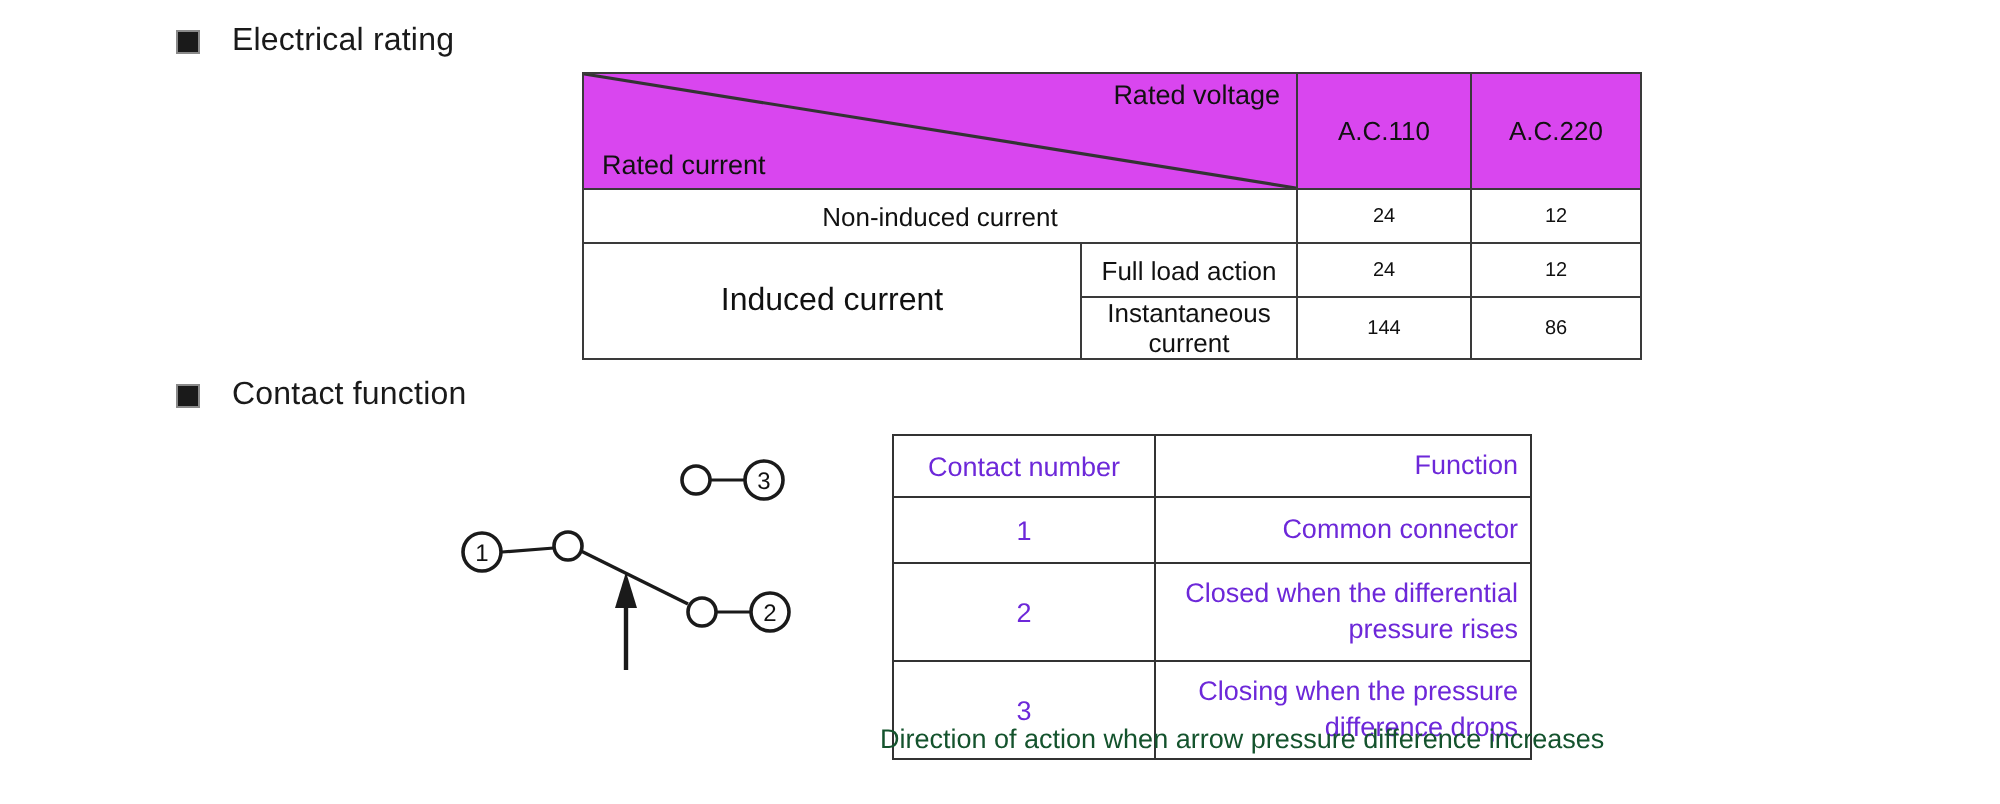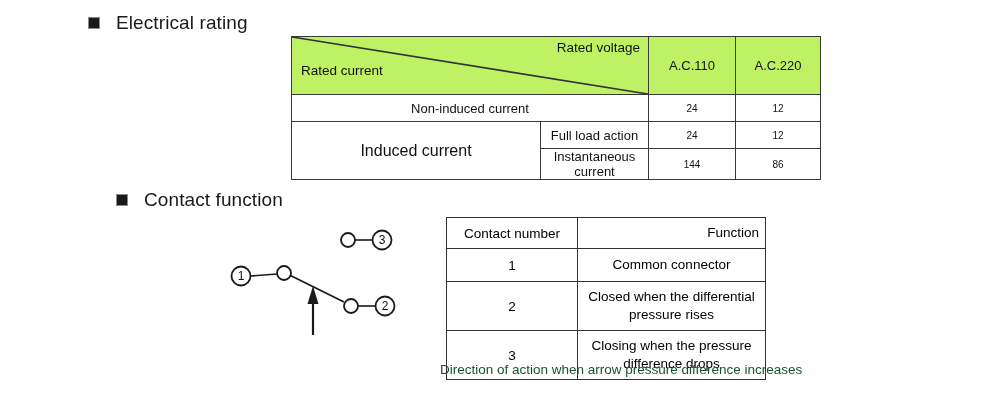--- a/index.html
+++ b/index.html
@@ -26,49 +26,49 @@
   }
   .bullet {
     width: 12px;
     height: 12px;
     background: #1a1a1a;
     border: 1px solid #8a8a8a;
     box-sizing: border-box;
     flex: 0 0 auto;
   }
   .section-label {
-    font-size: 19px;
+    font-size: 16px;
     color: #1a1a1a;
     letter-spacing: 0.1px;
     text-align: right;
   }
 
   #sec-electrical { left: 88px; top: 12px; }
-  #sec-contact   { left: 88px; top: 189px; margin-left: 28px; }
+  #sec-contact   { left: 88px; top: 189px; }
 
   
   #rating-table {
     position: absolute;
     left: 291px;
     top: 36px;
     width: 421px;
     border-collapse: collapse;
     table-layout: fixed;
     font-size: 13px;
   }
   #rating-table td {
     border: 1px solid #3a3a3a;
     padding: 0;
     text-align: center;
     vertical-align: middle;
     color: #111;
     height: 26px;
   }
   #rating-table td.hdr {
-    background: #bef264;
+    background: #d946ef;
   }
 
   
   .split-cell {
     position: relative;
     height: 57px;
     overflow: hidden;
   }
   .split-cell .diag {
     position: absolute;
@@ -80,21 +80,21 @@
   .split-cell .lbl-voltage {
     position: absolute;
     right: 8px;
     top: 3px;
     font-size: 13.5px;
     white-space: nowrap;
   }
   .split-cell .lbl-current {
     position: absolute;
     left: 9px;
-    bottom: 16px;
+    bottom: 4px;
     font-size: 13.5px;
     white-space: nowrap;
     text-align: center;
   }
 
   .col-label  { width: 249px; }
   .col-sub    { width: 108px; }
   .col-v1     { width: 87px; }
   .col-v2     { width: 85px; }
   #rating-table td.rowspan-label {
@@ -123,28 +123,28 @@
     top: 217px;
     width: 320px;
     border-collapse: collapse;
     table-layout: fixed;
     font-size: 13.5px;
   }
   #function-table td {
     border: 1px solid #333333;
     padding: 3px 6px;
     vertical-align: middle;
-    color: #000000;
+    color: #6d28d9;
   }
   #function-table td.num-col {
     width: 118px;
     text-align: center;
   }
   #function-table td.fn-col {
-    text-align: center;
+    text-align: right;
     line-height: 1.33;
   }
   #function-table td.fn-col.center {
     text-align: right;
   }
   #function-table tr.r-head td { height: 24px; }
   #function-table tr.r-one  td { height: 26px; }
   #function-table tr.r-two  td,
   #function-table tr.r-three td { height: 42px; }
 

